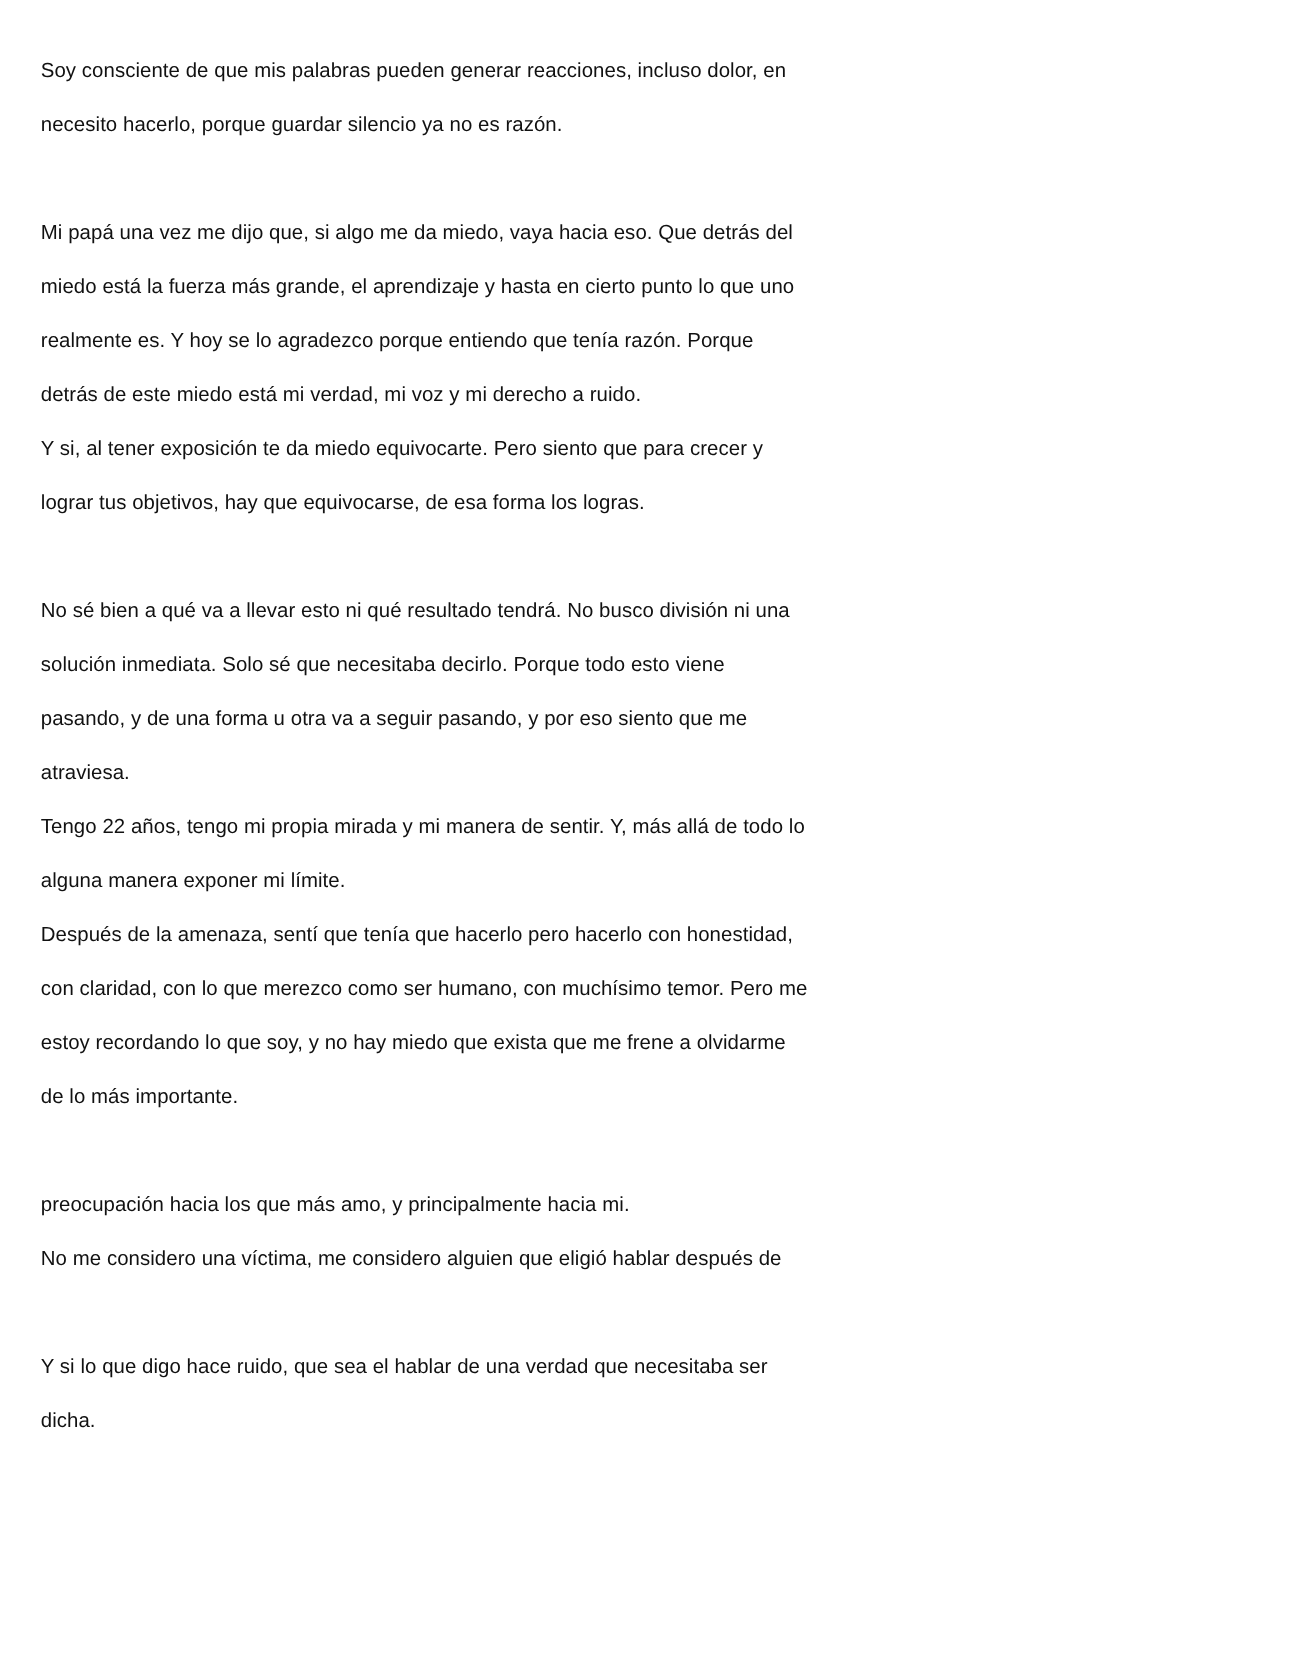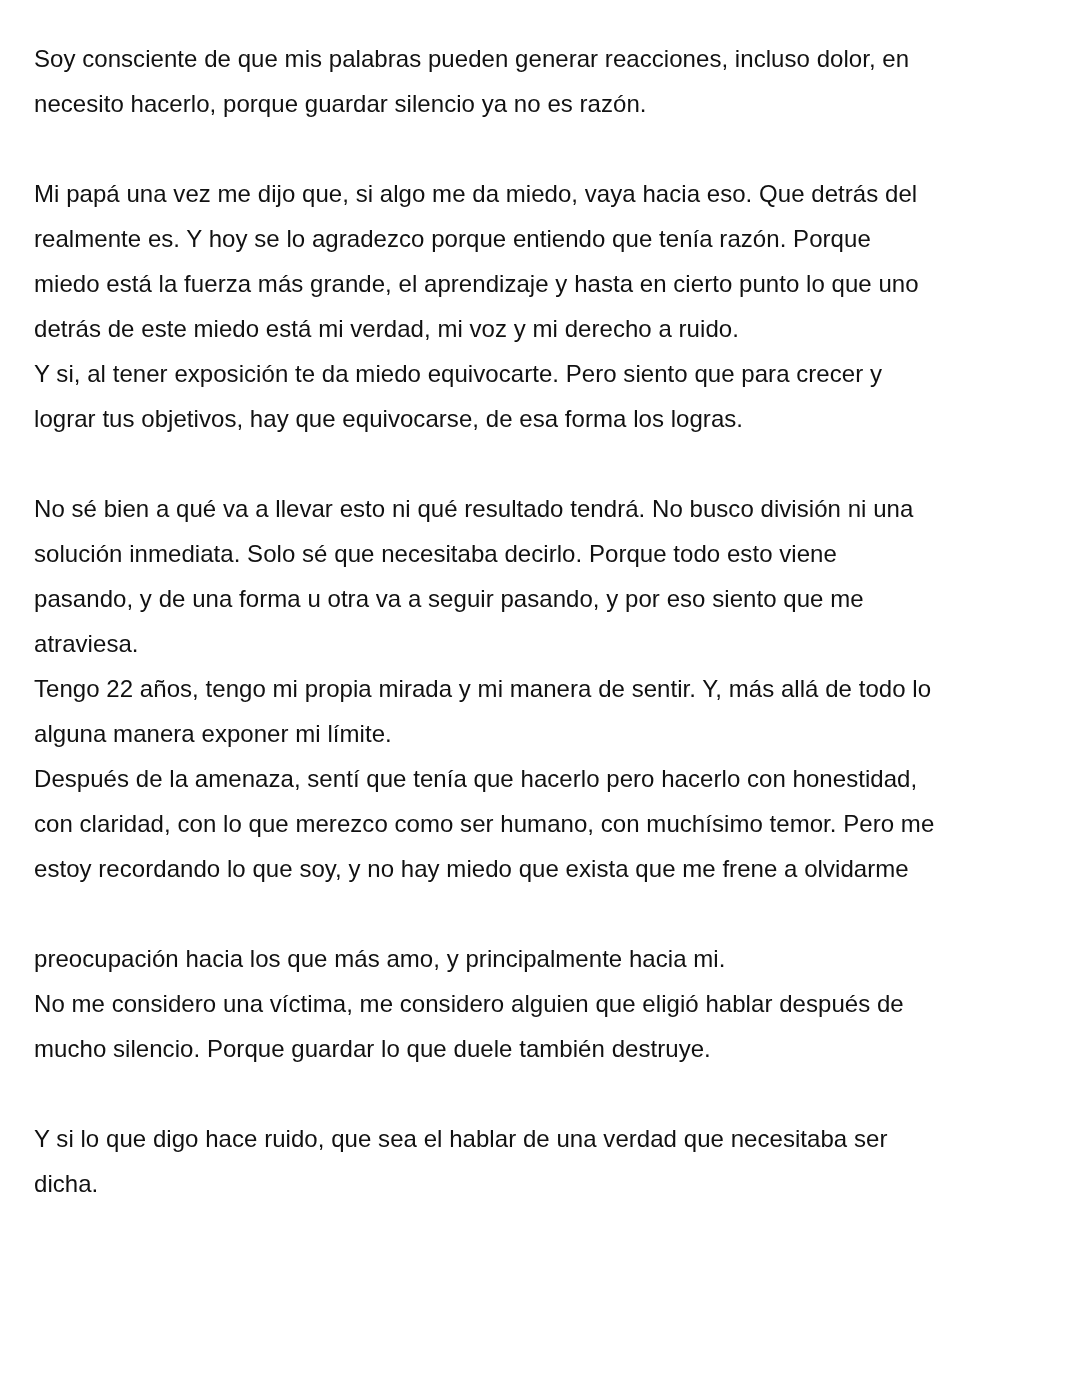--- a/index.html
+++ b/index.html
@@ -12,21 +12,21 @@
       height: 1398px;
       overflow: hidden;
       position: relative;
     }
     .doc {
       position: absolute;
       left: 34px;
       top: 36px;
       width: 1020px;
       font-family: "Liberation Sans", sans-serif;
-      font-size: 24px;
+      font-size: 17px;
       line-height: 45px;
       color: #111111;
       letter-spacing: 0.05px;
     }
     .line {
       display: block;
       white-space: nowrap;
       height: 45px;
     }
     .gap {
@@ -35,35 +35,35 @@
     }
   </style>
 </head>
 <body>
 
 <div class="doc">
   <span class="line">Soy consciente de que mis palabras pueden generar reacciones, incluso dolor, en</span>
   <span class="line">necesito hacerlo, porque guardar silencio ya no es razón.</span>
   <span class="gap"></span>
   <span class="line">Mi papá una vez me dijo que, si algo me da miedo, vaya hacia eso. Que detrás del</span>
+  <span class="line">miedo está la fuerza más grande, el aprendizaje y hasta en cierto punto lo que uno</span>
   <span class="line">realmente es. Y hoy se lo agradezco porque entiendo que tenía razón. Porque</span>
-  <span class="line">miedo está la fuerza más grande, el aprendizaje y hasta en cierto punto lo que uno</span>
   <span class="line">detrás de este miedo está mi verdad, mi voz y mi derecho a ruido.</span>
   <span class="line">Y si, al tener exposición te da miedo equivocarte. Pero siento que para crecer y</span>
   <span class="line">lograr tus objetivos, hay que equivocarse, de esa forma los logras.</span>
   <span class="gap"></span>
   <span class="line">No sé bien a qué va a llevar esto ni qué resultado tendrá. No busco división ni una</span>
   <span class="line">solución inmediata. Solo sé que necesitaba decirlo. Porque todo esto viene</span>
   <span class="line">pasando, y de una forma u otra va a seguir pasando, y por eso siento que me</span>
   <span class="line">atraviesa.</span>
   <span class="line">Tengo 22 años, tengo mi propia mirada y mi manera de sentir. Y, más allá de todo lo</span>
   <span class="line">alguna manera exponer mi límite.</span>
   <span class="line">Después de la amenaza, sentí que tenía que hacerlo pero hacerlo con honestidad,</span>
   <span class="line">con claridad, con lo que merezco como ser humano, con muchísimo temor. Pero me</span>
   <span class="line">estoy recordando lo que soy, y no hay miedo que exista que me frene a olvidarme</span>
+  <span class="line">de lo más importante.</span>
   <span class="gap"></span>
   <span class="line">preocupación hacia los que más amo, y principalmente hacia mi.</span>
   <span class="line">No me considero una víctima, me considero alguien que eligió hablar después de</span>
-  <span class="line">mucho silencio. Porque guardar lo que duele también destruye.</span>
   <span class="gap"></span>
   <span class="line">Y si lo que digo hace ruido, que sea el hablar de una verdad que necesitaba ser</span>
   <span class="line">dicha.</span>
 </div>
 
 </body></html>

